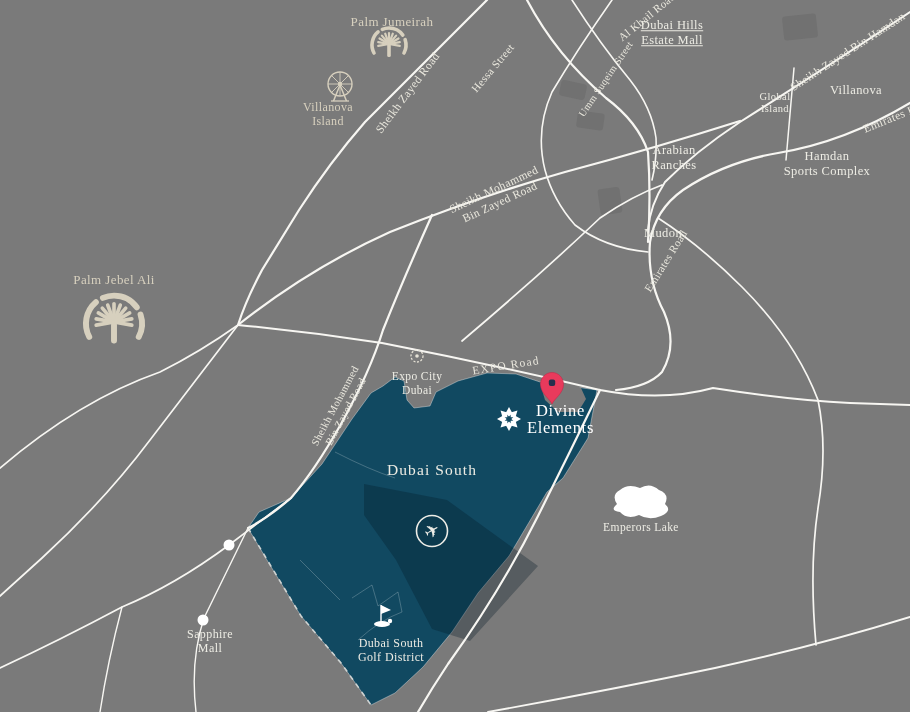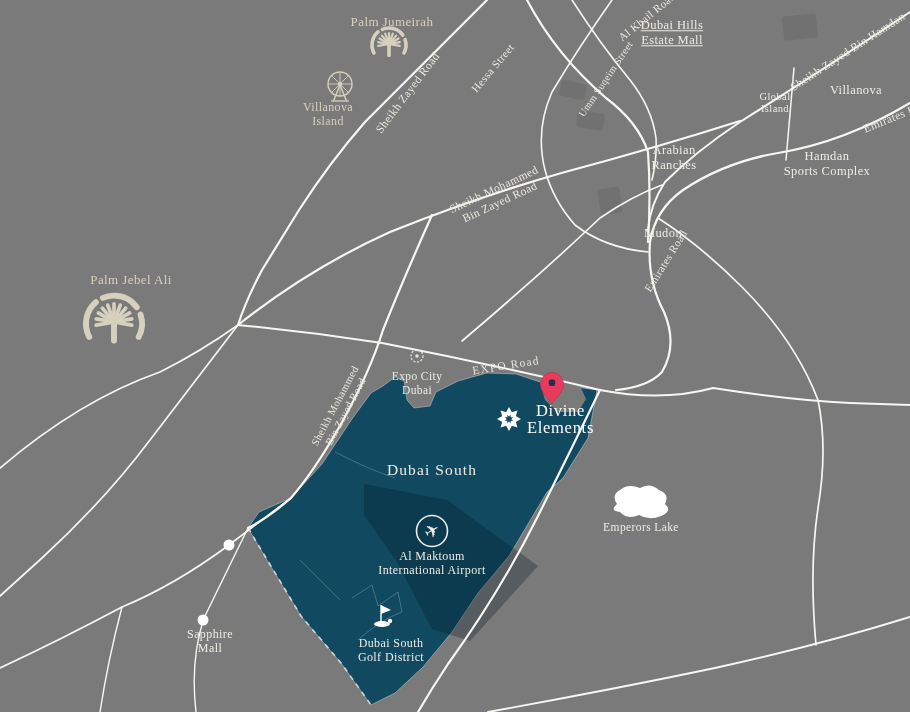--- a/index.html
+++ b/index.html
@@ -207,45 +207,41 @@
 
   <div class="lbl road-lbl fs115" style="left:497px;top:196px;transform:translate(-50%,-50%) rotate(-25deg);">
     <div>Sheikh Mohammed</div>
     <div>Bin Zayed Road</div>
   </div>
 
   <div class="lbl fs125" style="left:663px;top:233px;">Mudon</div>
 
   <div class="lbl road-lbl fs11" style="left:666px;top:261px;transform:translate(-50%,-50%) rotate(-58deg);">Emirates Road</div>
 
-  <div class="lbl beige fs13" style="left:114px;top:280px;margin-left:17px;">Palm Jebel Ali</div>
+  <div class="lbl beige fs13" style="left:114px;top:280px;">Palm Jebel Ali</div>
 
   <div class="lbl road-lbl fs115" style="left:506px;top:366px;transform:translate(-50%,-50%) rotate(-9deg);letter-spacing:1.2px;">EXPO Road</div>
 
   <div class="lbl road-lbl fs105" style="left:341px;top:409px;transform:translate(-50%,-50%) rotate(-62deg);">
     <div>Sheikh Mohammed</div>
     <div>Bin Zayed Road</div>
   </div>
 
   <div class="lbl fs115" style="left:417px;top:384px;">
     <div>Expo City</div>
     <div>Dubai</div>
   </div>
 
   <div class="brand">
     <div>Divine</div>
     <div>Elements</div>
   </div>
 
   <div class="lbl fs15" style="left:432px;top:470px;">Dubai South</div>
 
-  <div class="lbl fs12" style="left:432px;top:563px;">
-    <div>Al Maktoum</div>
-    <div>International Airport</div>
-  </div>
 
   <div class="lbl fs12" style="left:391px;top:650px;">
     <div>Dubai South</div>
     <div>Golf District</div>
   </div>
 
 
   <div class="lbl fs12" style="left:210px;top:641px;">
     <div>Sapphire</div>
     <div>Mall</div>

